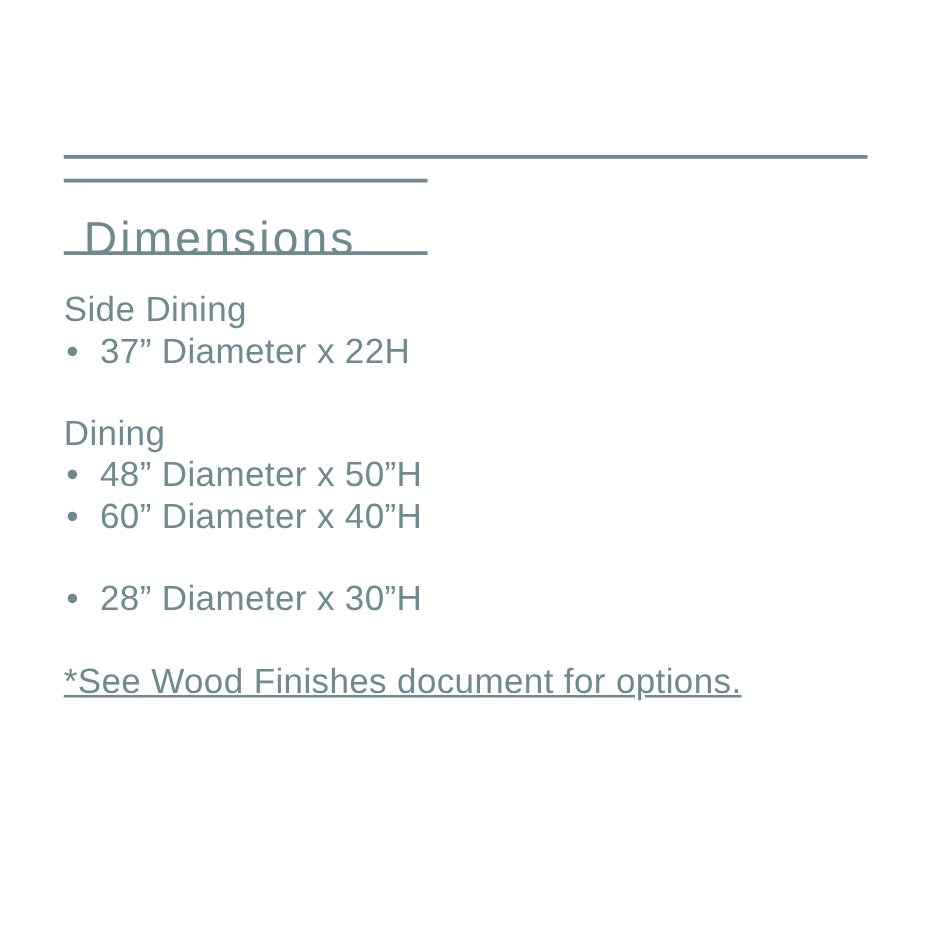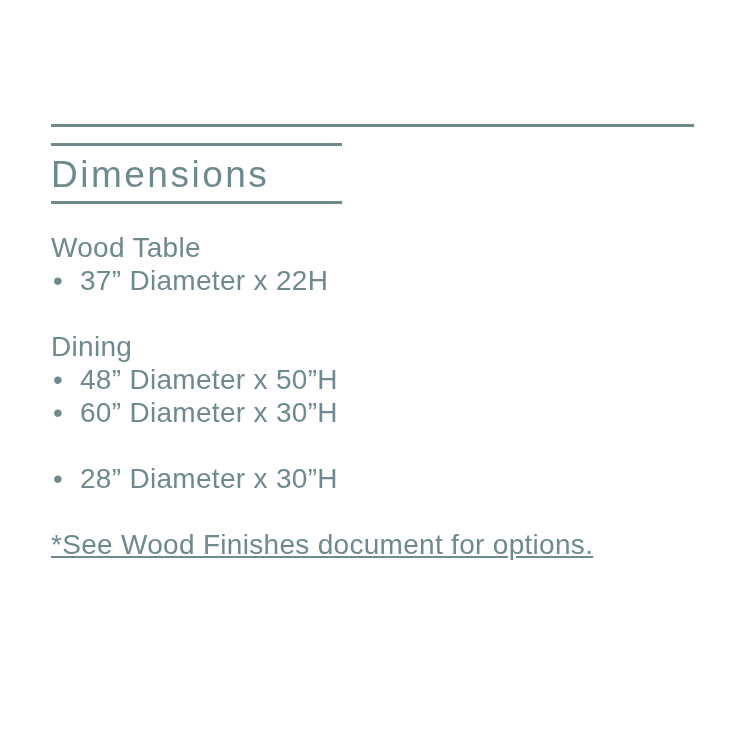--- a/index.html
+++ b/index.html
@@ -33,21 +33,21 @@
   }
   .rule-short-bottom {
     left: 51px;
     top: 201px;
     width: 291px;
   }
   .title {
     position: absolute;
     left: 51px;
     top: 156px;
-    margin: 0;
+    margin: 16px;
     font-size: 37px;
     font-weight: 400;
     line-height: 1;
     letter-spacing: 2.5px;
     color: #6E8A8E;
     white-space: nowrap;
   }
   .content {
     position: absolute;
     left: 51px;
@@ -88,38 +88,38 @@
   <div class="rule rule-long"></div>
   <div class="rule rule-short-top"></div>
 
   <h1 class="title">Dimensions</h1>
 
   <div class="rule rule-short-bottom"></div>
 
   <div class="content">
 
     <div class="section">
-      <div class="section-heading">Wood Table</div>
+      <div class="section-heading">Side Dining</div>
       <div class="bullet-row">
         <span class="bullet-glyph">•</span>
         <span class="bullet-text">37” Diameter x 22H</span>
       </div>
     </div>
 
     <div class="spacer"></div>
 
     <div class="section">
       <div class="section-heading">Dining</div>
       <div class="bullet-row">
         <span class="bullet-glyph">•</span>
         <span class="bullet-text">48” Diameter x 50”H</span>
       </div>
       <div class="bullet-row">
         <span class="bullet-glyph">•</span>
-        <span class="bullet-text">60” Diameter x 30”H</span>
+        <span class="bullet-text">60” Diameter x 40”H</span>
       </div>
     </div>
 
     <div class="spacer"></div>
 
     <div class="section">
       <div class="bullet-row">
         <span class="bullet-glyph">•</span>
         <span class="bullet-text">28” Diameter x 30”H</span>
       </div>

